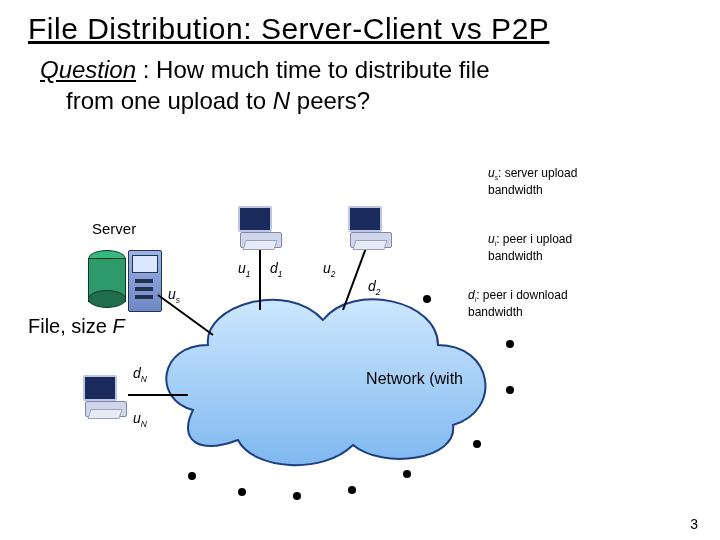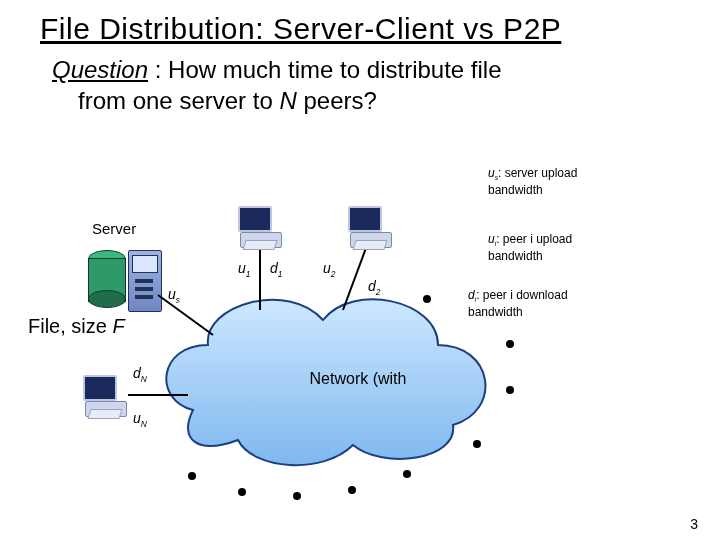--- a/index.html
+++ b/index.html
@@ -1,29 +1,29 @@
 <!DOCTYPE html>
 <html><head>
 <meta charset="utf-8">
 <style>
   html,body{margin:0;padding:0;width:720px;height:540px;background:#fff;font-family:"Comic Sans MS","Comic Sans",cursive,sans-serif;color:#000;overflow:hidden}
-  .slide{position:relative;width:720px;height:540px;box-sizing:border-box;padding:10px 40px}
+  .slide{position:relative;width:720px;height:540px;box-sizing:border-box;padding:10px 28px}
   .title{font-size:30px;text-decoration:underline;margin-top:2px;margin-bottom:8px;letter-spacing:.5px}
   .question{font-size:24px;line-height:1.3;margin:2px 6px 0 12px}
   .question .q{text-decoration:underline;font-style:italic}
   .question .it{font-style:italic}
   .diagram{position:absolute;left:28px;top:170px;width:600px;height:330px}
   .lbl{position:absolute;font-family:Arial,Helvetica,sans-serif;font-size:12px;line-height:1.25}
   .lbl .sym{font-style:italic}
   .lbl sub{font-size:.55em;font-style:italic}
   .serverlbl{position:absolute;left:64px;top:50px;font-size:15px}
   .filelbl{position:absolute;left:0;top:145px;font-size:20px}
   .it{font-style:italic}
   .cloud{position:absolute;left:130px;top:120px;width:340px;height:180px}
-  .cloudtext{position:absolute;left:225px;top:200px;width:210px;font-size:16px;text-align:center}
+  .cloudtext{position:absolute;left:225px;top:200px;width:210px;font-size:16px;text-align:right}
   .small{position:absolute;font-family:Arial,Helvetica,sans-serif;font-style:italic;font-size:14px}
   .small sub{font-size:.6em}
   .footer{position:absolute;right:72px;bottom:8px;font-size:14px}
   .pagenum{position:absolute;right:22px;bottom:8px;font-size:14px}
   
   .server{position:absolute;left:100px;top:80px;width:32px;height:60px;background:linear-gradient(#9bb3e6,#6f87c4);border:1px solid #25324f;border-radius:2px}
   .server:before{content:"";position:absolute;left:3px;top:4px;width:24px;height:16px;background:#dbe6ff;border:1px solid #25324f}
   .server:after{content:"";position:absolute;left:6px;top:28px;width:18px;height:4px;background:#25324f;box-shadow:0 8px 0 #25324f,0 16px 0 #25324f}
   .disk{position:absolute;left:60px;top:80px;width:36px;height:58px}
   .disk .body{position:absolute;left:0;top:8px;width:36px;height:42px;background:#2e9a6a;border:1px solid #0c3a24}
@@ -39,21 +39,21 @@
 </style>
 </head>
 <body>
 
 <div class="slide">
 
   <div class="title">File Distribution: Server-Client vs P2P</div>
 
   <div class="question">
     <span class="q">Question</span><span> : </span><span>How much time to distribute file</span><br>
-    <span style="display:inline-block;width:26px"></span><span>from one server to </span><span class="it">N</span><span>  peers?</span>
+    <span style="display:inline-block;width:26px"></span><span>from one upload to </span><span class="it">N</span><span>  peers?</span>
   </div>
 
   <div class="diagram">
 
     <div class="lbl" style="left:460px;top:-4px">
       <span class="sym">u</span><sub>s</sub><span>: server upload</span><br>
       <span>bandwidth</span>
     </div>
     <div class="lbl" style="left:460px;top:62px">
       <span class="sym">u</span><sub>i</sub><span>: peer i upload</span><br>

